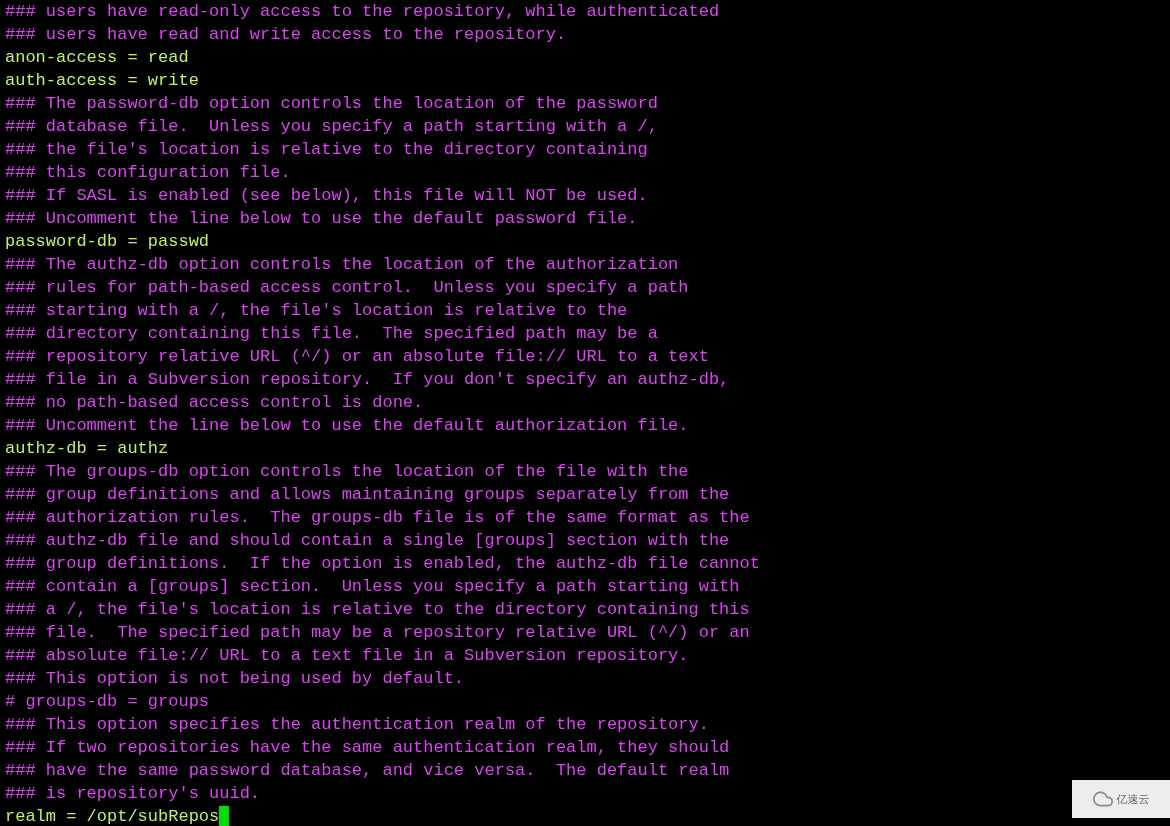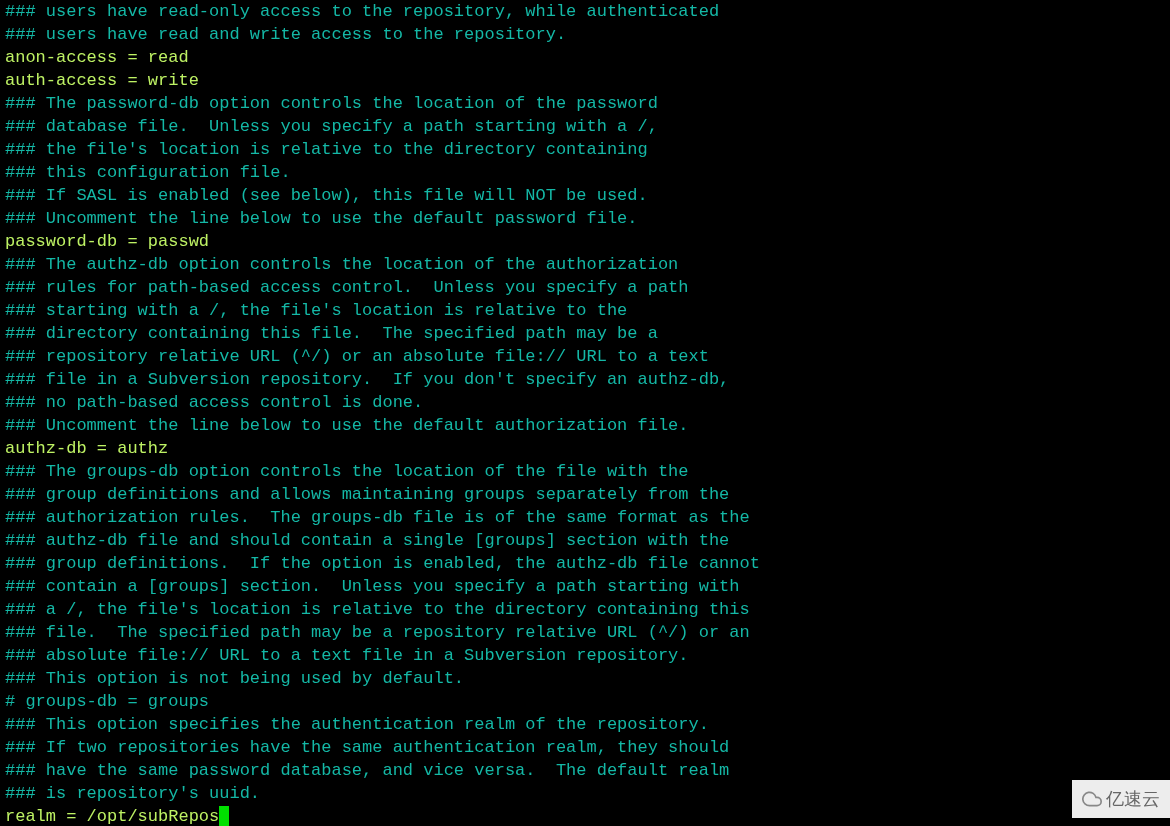--- a/index.html
+++ b/index.html
@@ -11,21 +11,21 @@
       font-size: 17px;
       line-height: 23px;
       overflow: hidden;
       position: relative;
     }
     .terminal {
       padding: 0 5px;
       white-space: pre;
     }
     .line { display: block; }
-    .comment { color: #14b8a6; }
+    .comment { color: #d946ef; }
     .value { color: #bef264; }
     .cursor {
       display: inline-block;
       width: 10px;
       height: 20px;
       background: #00e000;
       vertical-align: text-bottom;
     }
     .watermark {
       position: absolute;
@@ -33,21 +33,21 @@
       bottom: 8px;
       width: 98px;
       height: 38px;
       background: #ededed;
       display: flex;
       align-items: center;
       justify-content: center;
       gap: 4px;
       color: #666;
       font-family: sans-serif;
-      font-size: 18px;
+      font-size: 11px;
     }
     .watermark svg { width: 20px; height: 20px; }
   </style>
 </head>
 <body>
 
 <div class="terminal" id="terminal"><span class="line comment">### users have read-only access to the repository, while authenticated</span><span class="line comment">### users have read and write access to the repository.</span><span class="line value">anon-access = read</span><span class="line value">auth-access = write</span><span class="line comment">### The password-db option controls the location of the password</span><span class="line comment">### database file.  Unless you specify a path starting with a /,</span><span class="line comment">### the file's location is relative to the directory containing</span><span class="line comment">### this configuration file.</span><span class="line comment">### If SASL is enabled (see below), this file will NOT be used.</span><span class="line comment">### Uncomment the line below to use the default password file.</span><span class="line value">password-db = passwd</span><span class="line comment">### The authz-db option controls the location of the authorization</span><span class="line comment">### rules for path-based access control.  Unless you specify a path</span><span class="line comment">### starting with a /, the file's location is relative to the</span><span class="line comment">### directory containing this file.  The specified path may be a</span><span class="line comment">### repository relative URL (^/) or an absolute file:// URL to a text</span><span class="line comment">### file in a Subversion repository.  If you don't specify an authz-db,</span><span class="line comment">### no path-based access control is done.</span><span class="line comment">### Uncomment the line below to use the default authorization file.</span><span class="line value">authz-db = authz</span><span class="line comment">### The groups-db option controls the location of the file with the</span><span class="line comment">### group definitions and allows maintaining groups separately from the</span><span class="line comment">### authorization rules.  The groups-db file is of the same format as the</span><span class="line comment">### authz-db file and should contain a single [groups] section with the</span><span class="line comment">### group definitions.  If the option is enabled, the authz-db file cannot</span><span class="line comment">### contain a [groups] section.  Unless you specify a path starting with</span><span class="line comment">### a /, the file's location is relative to the directory containing this</span><span class="line comment">### file.  The specified path may be a repository relative URL (^/) or an</span><span class="line comment">### absolute file:// URL to a text file in a Subversion repository.</span><span class="line comment">### This option is not being used by default.</span><span class="line comment"># groups-db = groups</span><span class="line comment">### This option specifies the authentication realm of the repository.</span><span class="line comment">### If two repositories have the same authentication realm, they should</span><span class="line comment">### have the same password database, and vice versa.  The default realm</span><span class="line comment">### is repository's uuid.</span><span class="line value">realm = /opt/subRepos<span class="cursor"></span></span></div>
 
 <div class="watermark">
   <svg viewBox="0 0 24 24" fill="none" stroke="#888" stroke-width="2">

